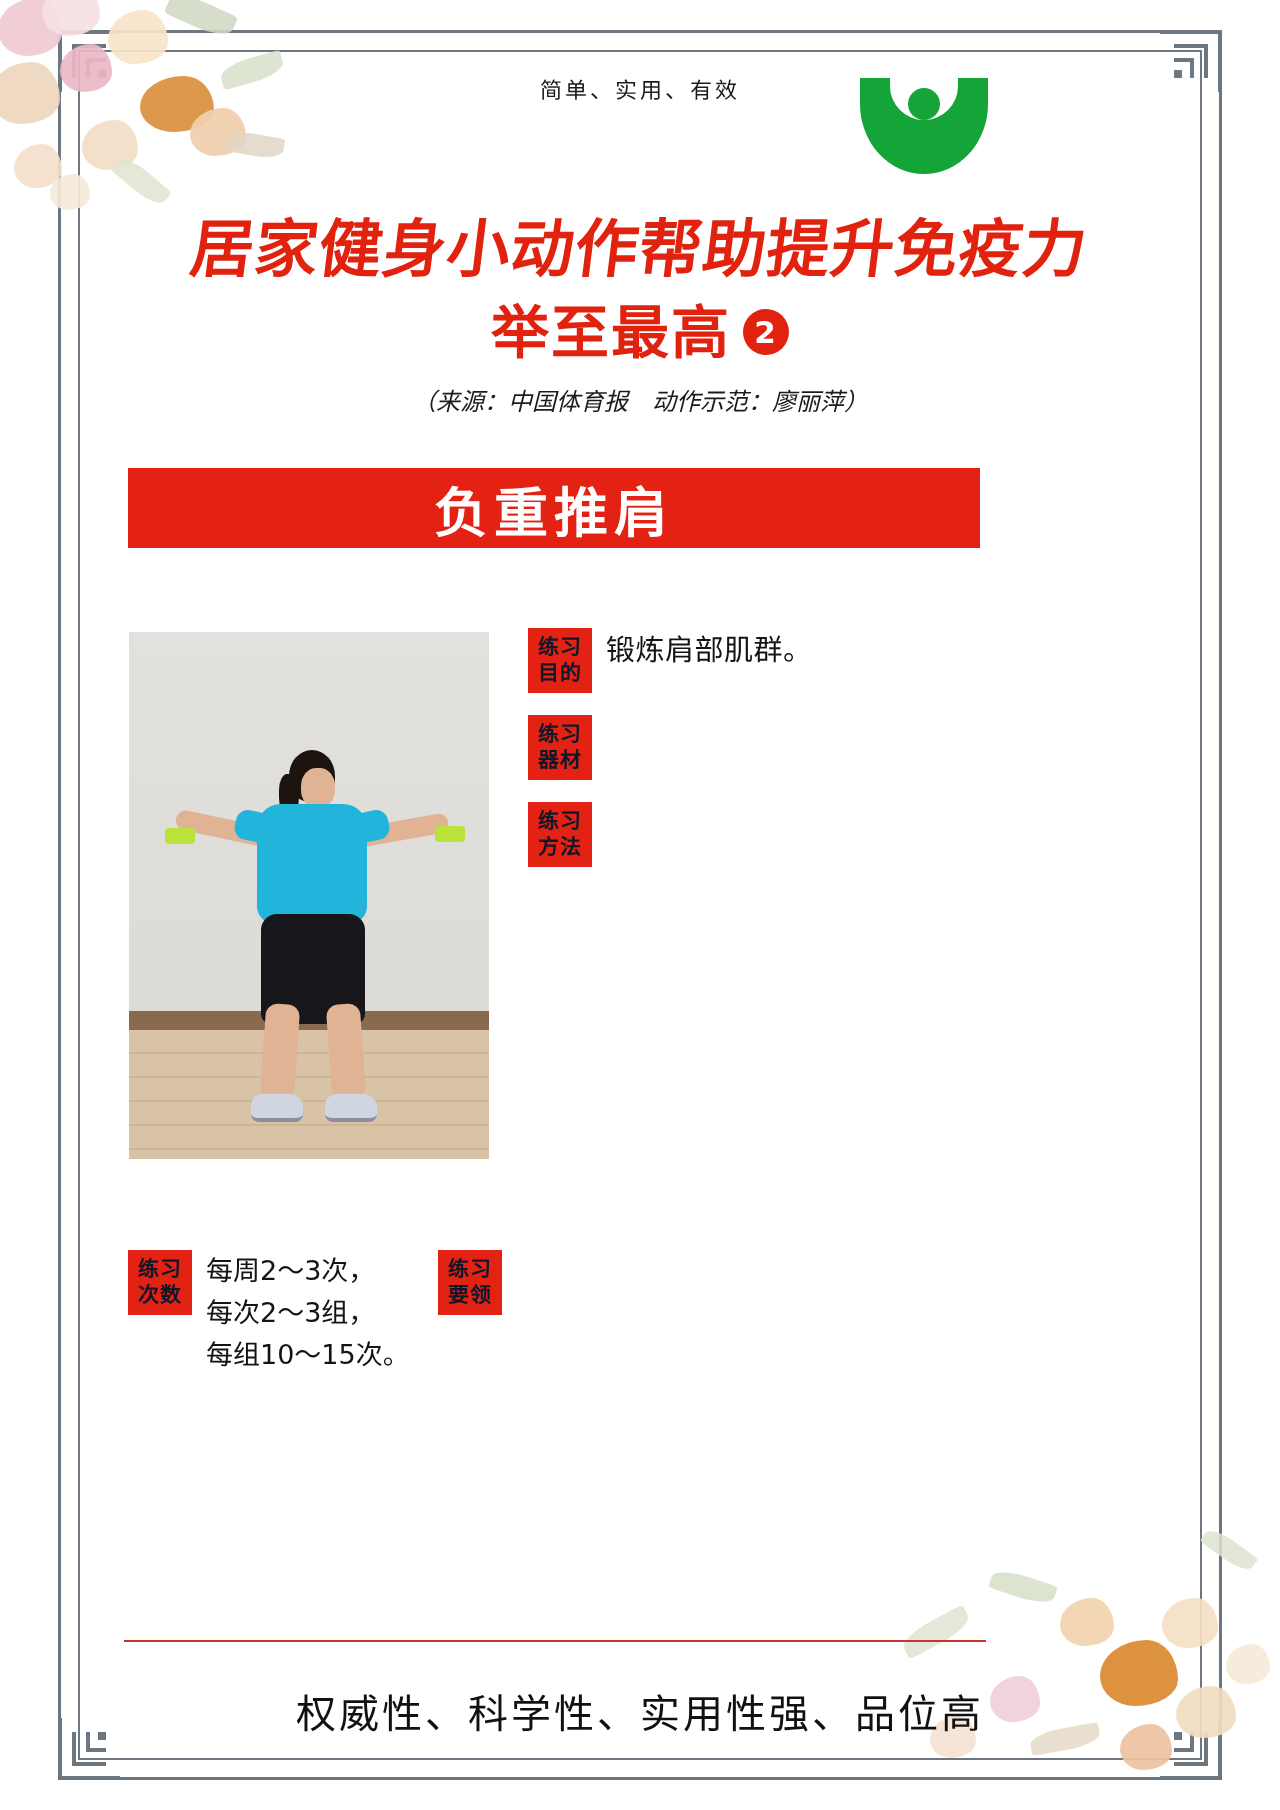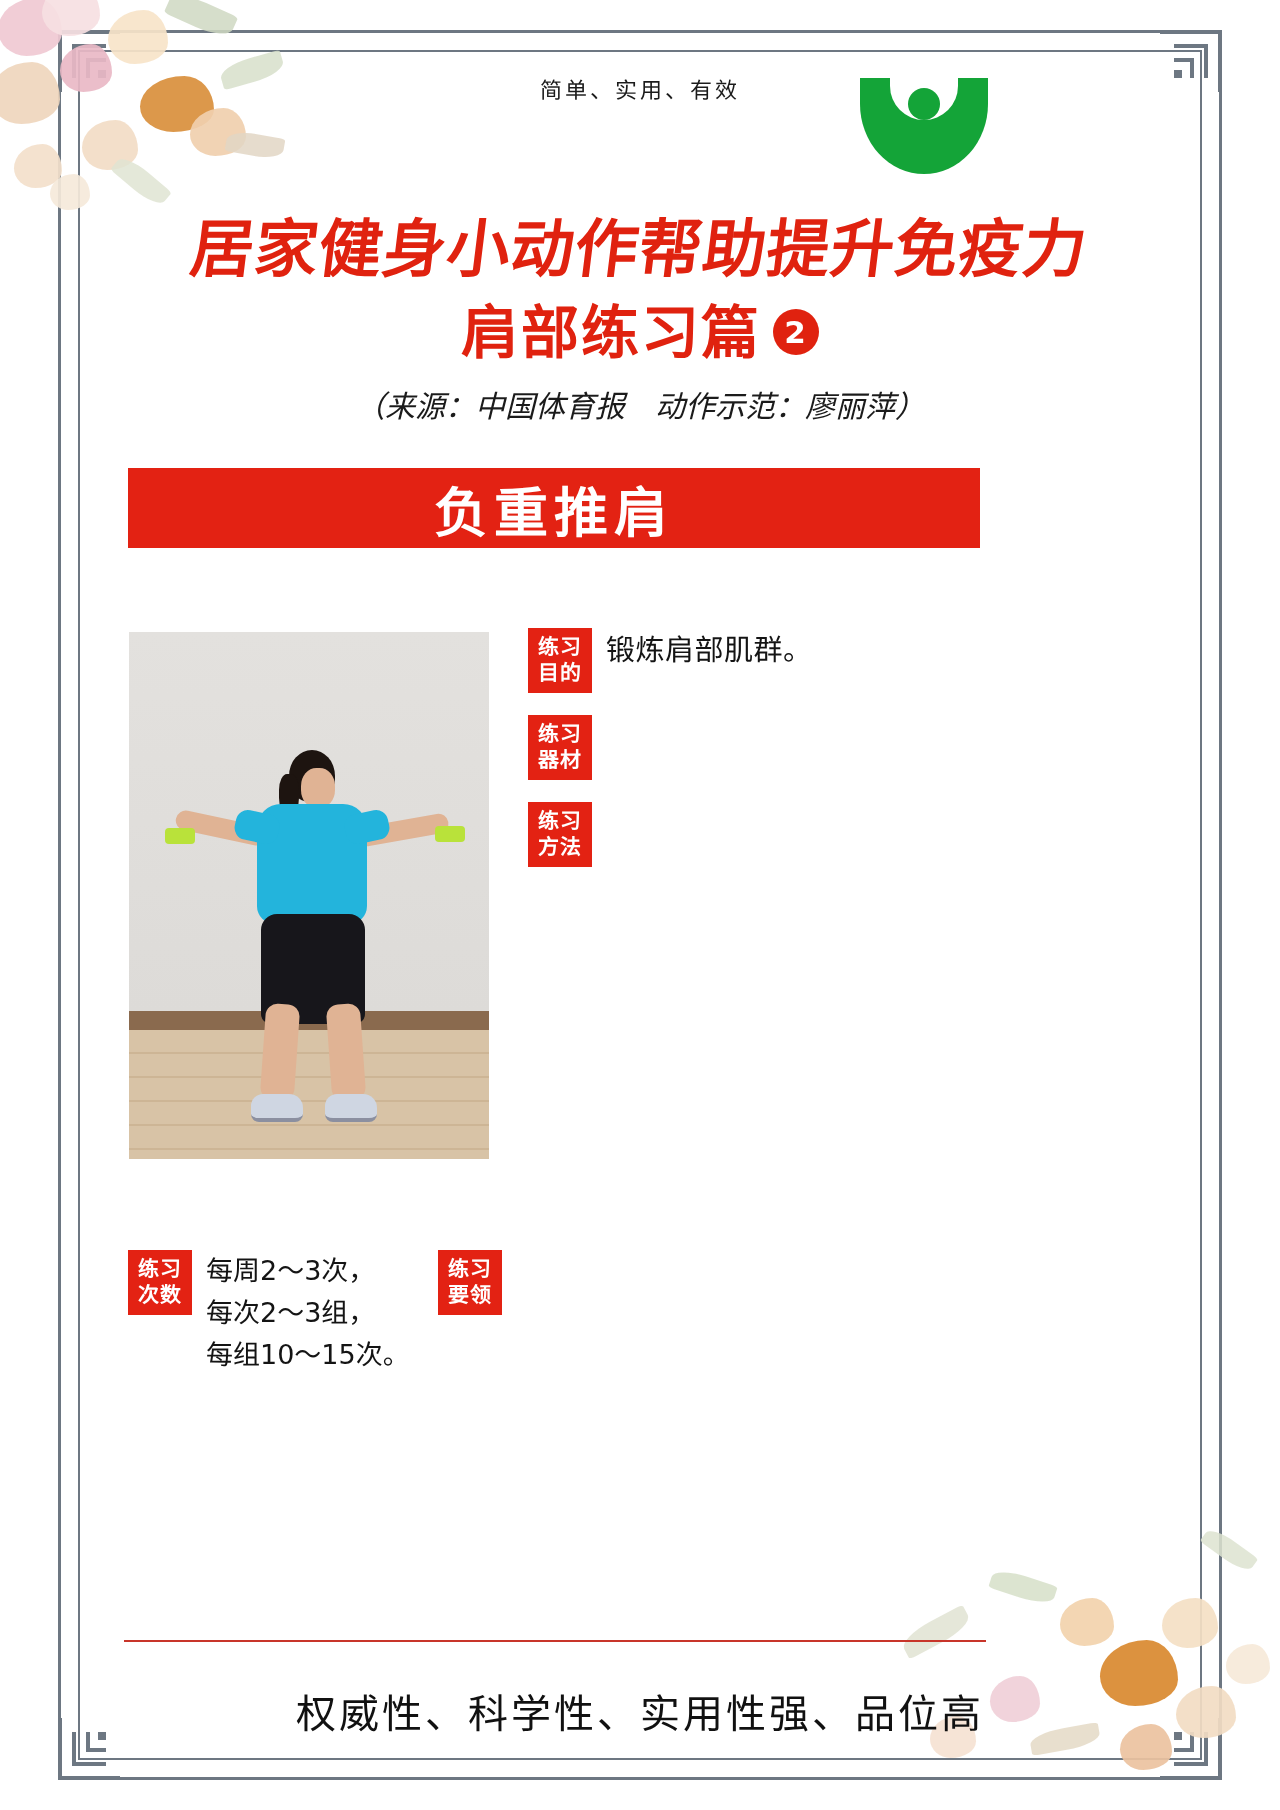--- a/index.html
+++ b/index.html
@@ -150,21 +150,21 @@
     font-size: 31px;
     text-align: center;
     vertical-align: 10px;
     margin-left: 12px;
   }
   .source-line {
     position: absolute;
     left: 0; right: 0;
     top: 382px;
     text-align: center;
-    font-size: 30px;
+    font-size: 24px;
     color: #1b1b1b;
     font-family: "DejaVu Serif", "Liberation Serif", serif;
     font-style: italic;
   }
 
   
   .banner {
     position: absolute;
     left: 128px;
     top: 468px;
@@ -233,21 +233,21 @@
   }
   .inst-row {
     display: flex;
     align-items: flex-start;
     margin-bottom: 22px;
   }
   .tag {
     flex: 0 0 auto;
     width: 64px;
     background: #e32213;
-    color: #ffffff;
+    color: #0f172a;
     font-size: 21px;
     line-height: 26px;
     text-align: center;
     padding: 6px 0 7px 0;
     font-weight: bold;
     letter-spacing: 1px;
     margin-right: 14px;
   }
   .tag div { white-space: nowrap; }
   .inst-text {
@@ -375,21 +375,21 @@
 
 <div class="logo">
   <div class="bowl"></div>
   <div class="notch"></div>
   <div class="dot"></div>
 </div>
 
 <div class="title-script">居家健身小动作帮助提升免疫力</div>
 
 <div class="title-main">
-  <span>肩部练习篇</span><span class="num">2</span>
+  <span>举至最高</span><span class="num">2</span>
 </div>
 
 <div class="source-line">（来源：中国体育报　动作示范：廖丽萍）</div>
 
 <div class="banner">
   <span>负重推肩</span>
 </div>
 
 <div class="photo">
   <div class="wall"></div>

